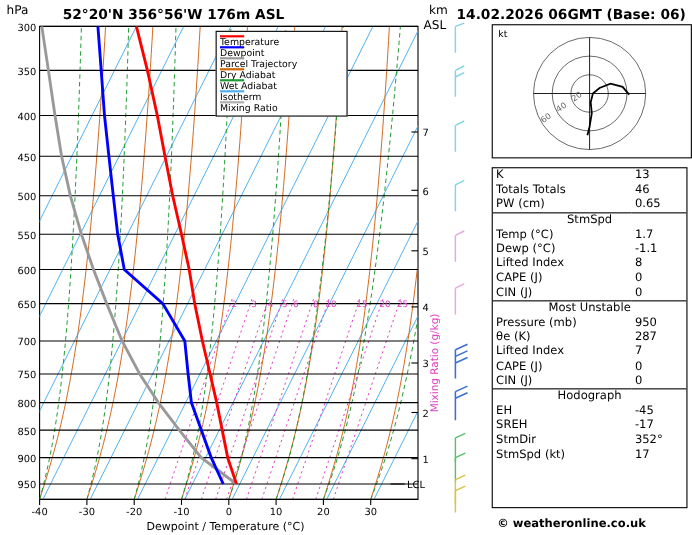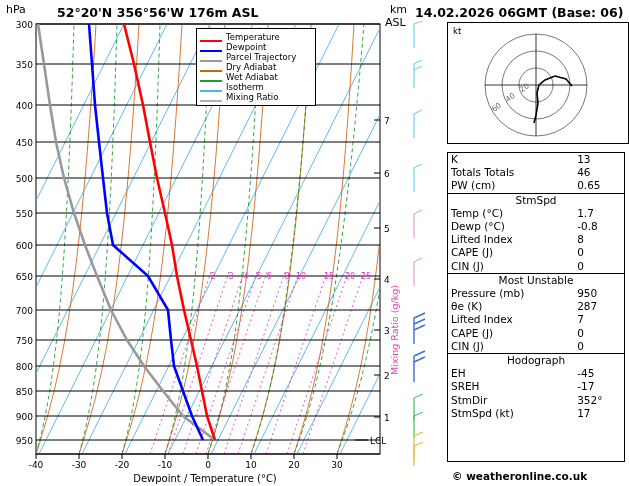--- a/index.html
+++ b/index.html
@@ -13,21 +13,21 @@
   
   .panel{position:absolute;border:1px solid #000;background:#fff;box-sizing:border-box;}
   .ptbl{font-size:10.5px;color:#000;width:100%;border-collapse:collapse;}
   .ptbl td{padding:0 3px;line-height:13.2px;white-space:nowrap;}
   .hdr-line{border-top:1px solid #000;}
   .hdrtxt{font-size:10.5px;text-align:center;}
   .val{text-align:left;margin-top:48px;}
   .title-head{position:absolute;font-size:12.5px;font-weight:bold;color:#000;}
   .credit{position:absolute;font-size:10.5px;color:#000;font-weight:bold;}
   .legendbox{position:absolute;border:1px solid #000;background:#fff;}
-  .lg-row{display:flex;align-items:flex-end;height:10px;margin:0;padding:0 3px;}
+  .lg-row{display:flex;align-items:flex-start;height:10px;margin:0;padding:0 3px;flex-direction:column;}
   .lg-line{width:22px;height:0;border-top:2px solid #000;margin-right:4px;}
   .lg-lbl{font-size:8.5px;color:#000;line-height:10px;}
 </style>
 </head>
 <body>
 
 <div class="root">
 
   <div class="title-head" style="left:6px;top:3px;font-weight:normal;font-size:11px;">hPa</div>
   <div class="title-head" style="left:57px;top:5px;">52°20'N 356°56'W 176m ASL</div>
@@ -310,21 +310,21 @@
       </tr>
       <tr>
         <td colspan="2" class="hdr-line hdrtxt">StmSpd</td>
       </tr>
       <tr>
         <td>Temp (°C)</td>
         <td class="val">1.7</td>
       </tr>
       <tr>
         <td>Dewp (°C)</td>
-        <td class="val">-0.8</td>
+        <td class="val">-1.1</td>
       </tr>
       <tr>
         <td>Lifted Index</td>
         <td class="val">8</td>
       </tr>
       <tr>
         <td>CAPE (J)</td>
         <td class="val">0</td>
       </tr>
       <tr>

